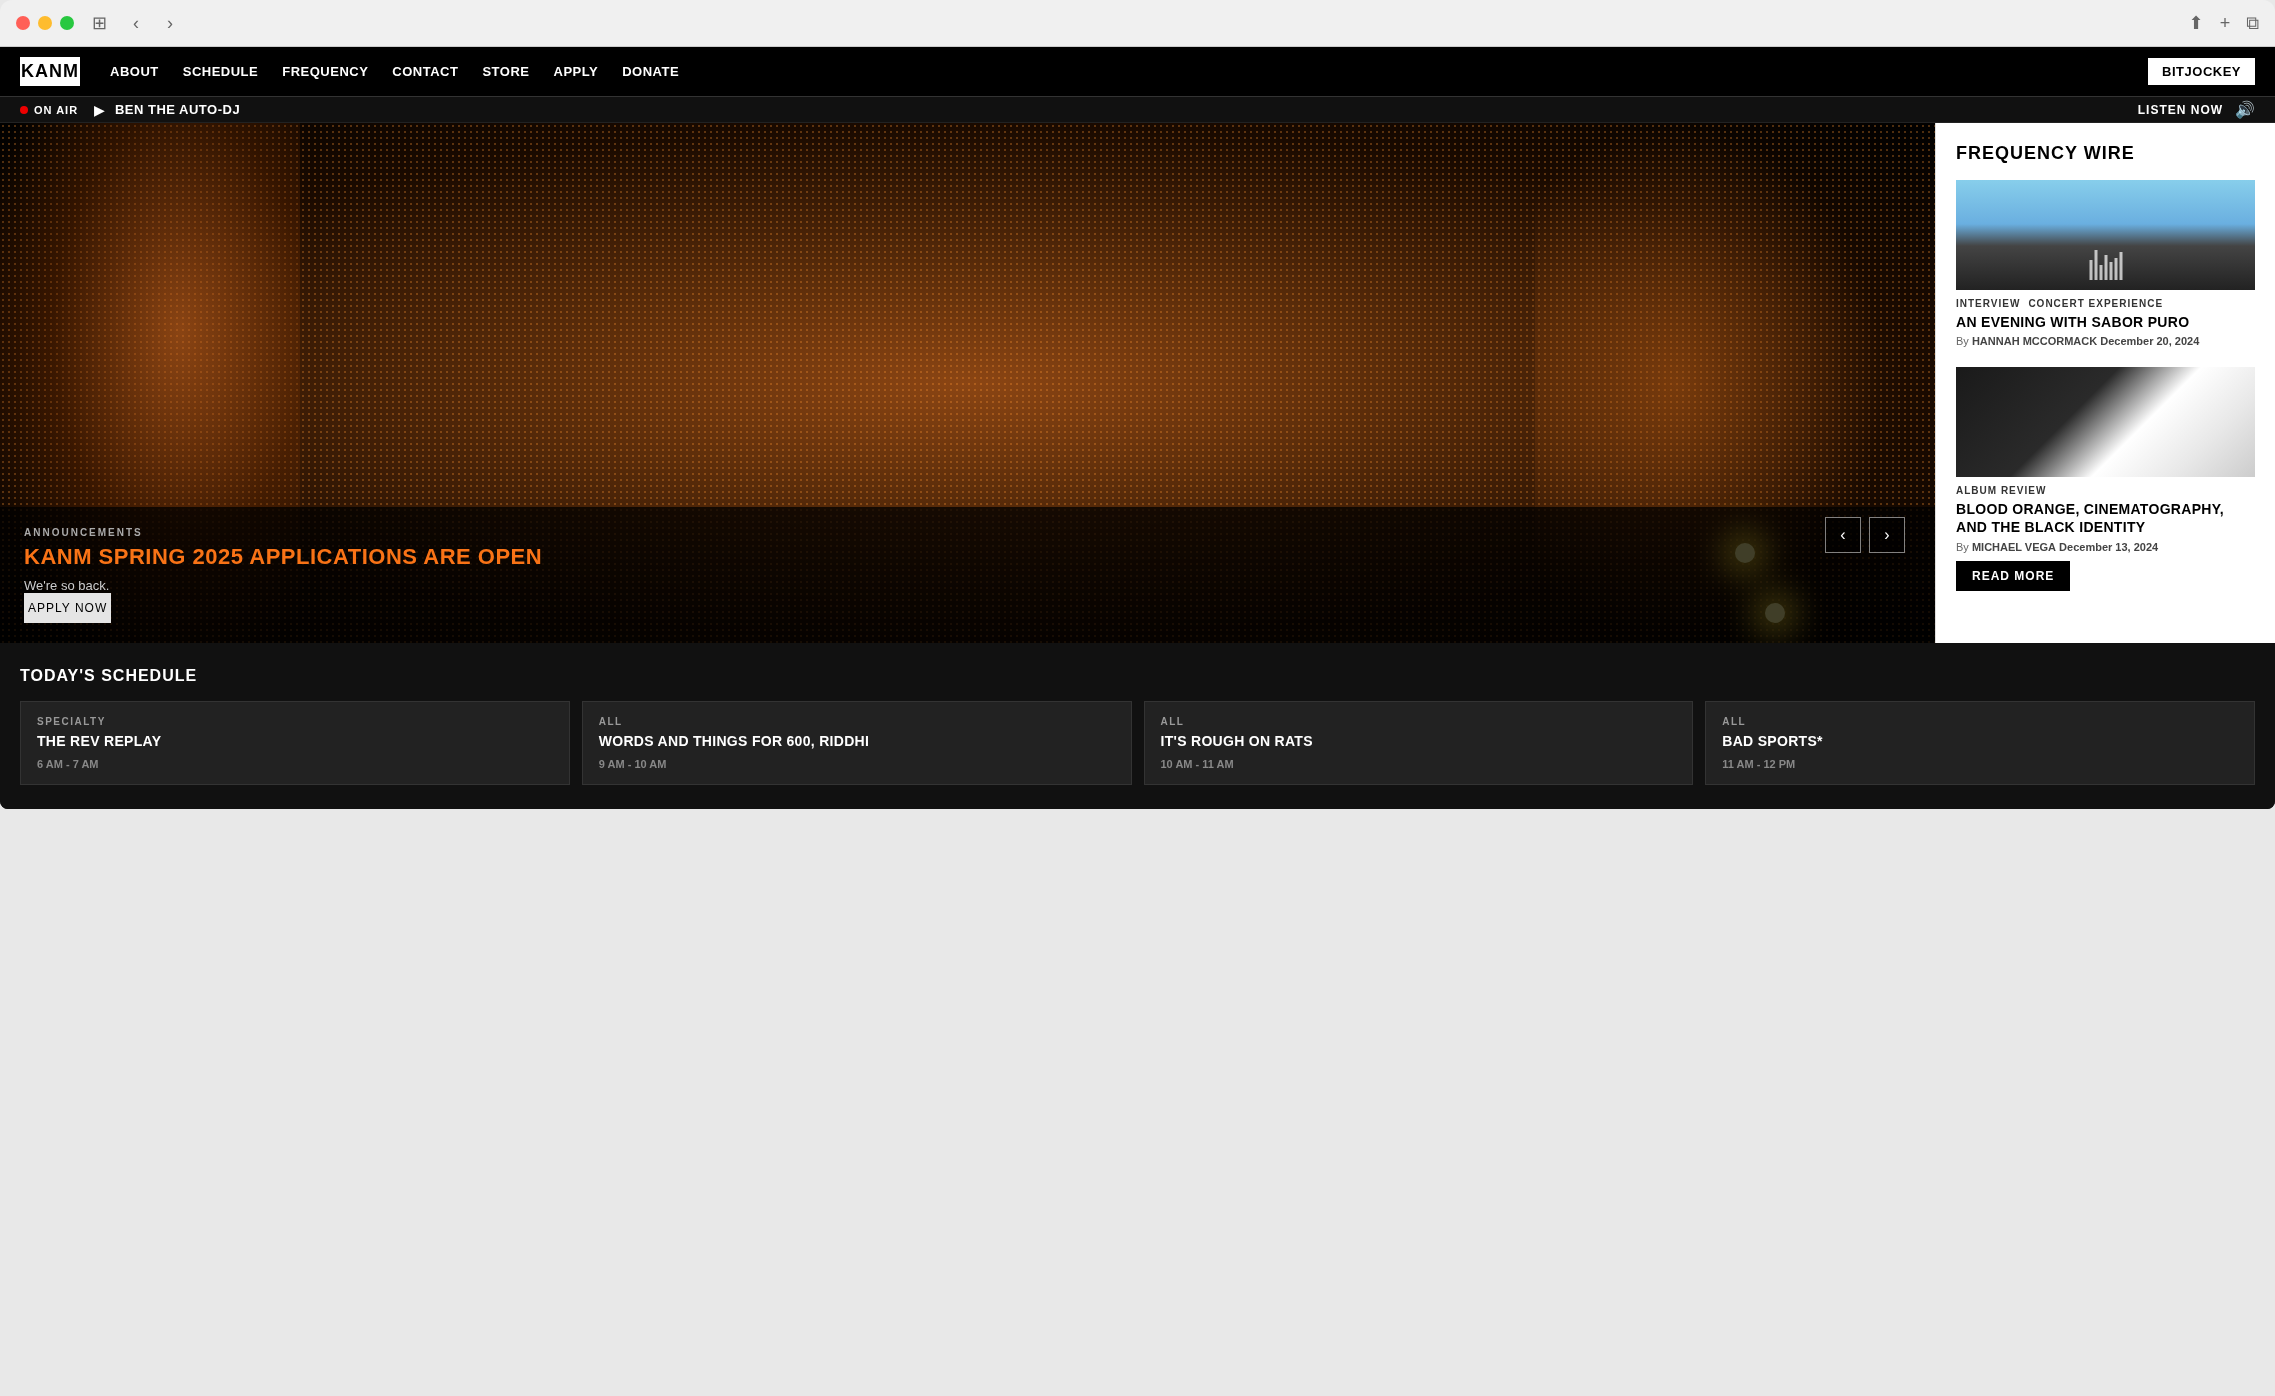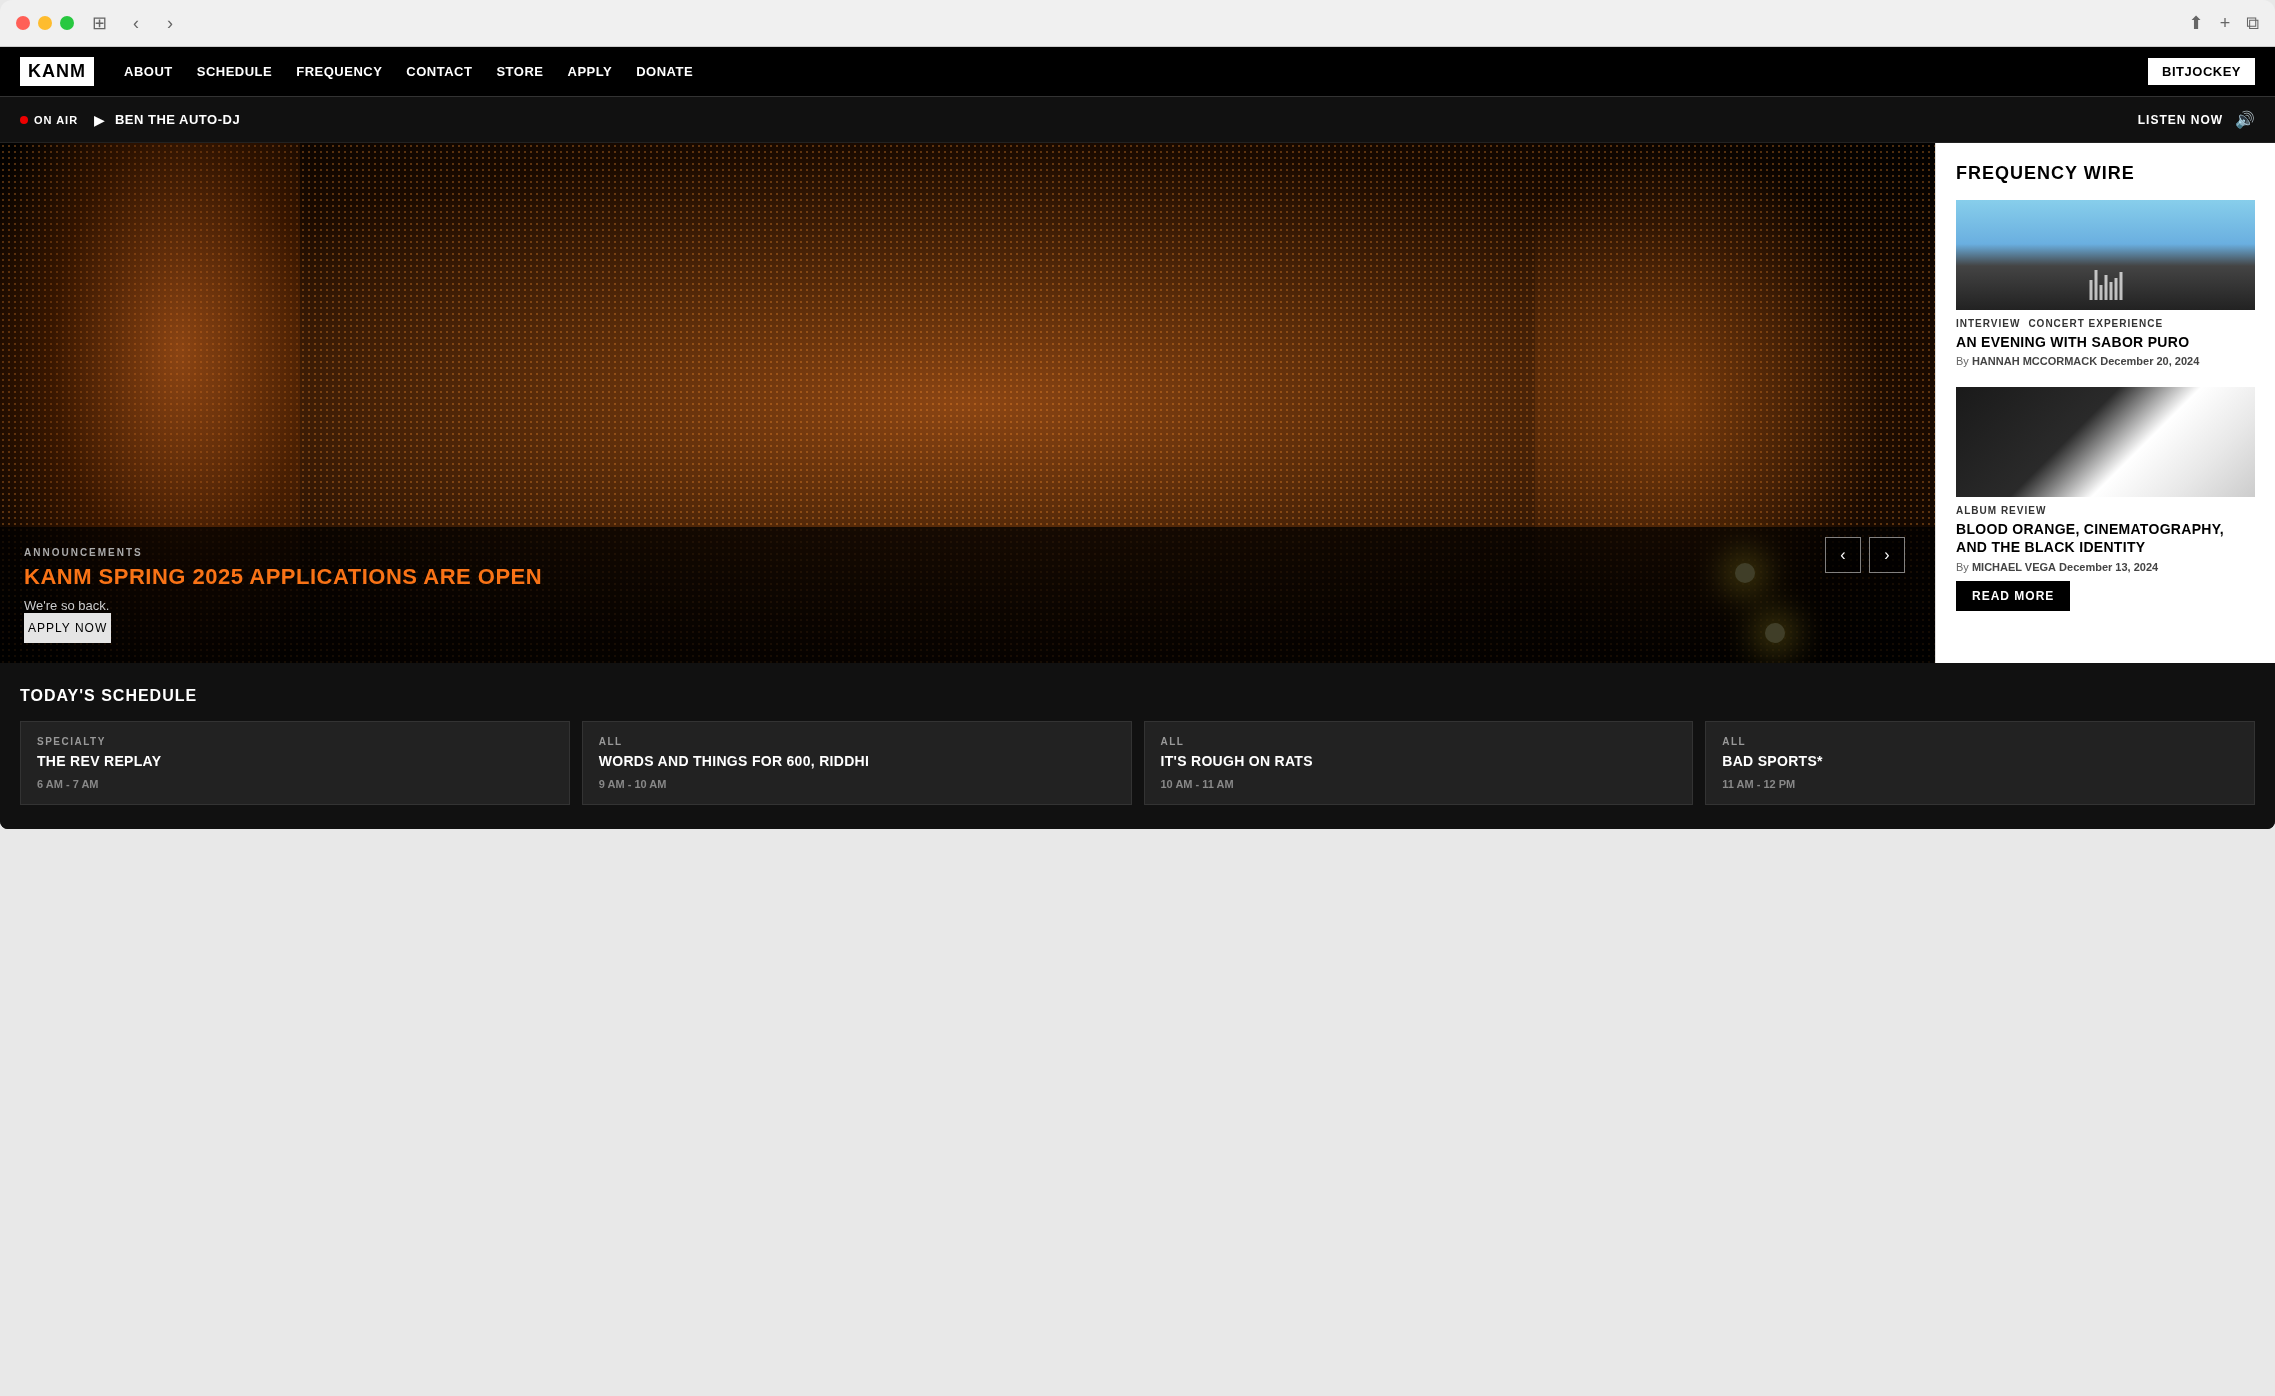--- a/index.html
+++ b/index.html
@@ -56,21 +56,21 @@
       background: #000;
       display: flex;
       align-items: center;
       padding: 0 20px;
       height: 50px;
       border-bottom: 1px solid #333;
     }
     .logo {
       margin-right: 30px;
       background: #fff;
-      padding: 4px 8px;
+      padding: 4px 1px;
       display: flex;
       align-items: center;
     }
     .logo-text {
       color: #000;
       font-weight: 900;
       font-size: 18px;
       letter-spacing: 1px;
     }
     .main-nav {
@@ -99,21 +99,21 @@
       cursor: pointer;
       letter-spacing: 0.5px;
     }
 
     
     .on-air-bar {
       background: #111;
       display: flex;
       align-items: center;
       padding: 0 20px;
-      height: 46px;
+      height: 26px;
       border-bottom: 1px solid #222;
     }
     .on-air-badge {
       display: flex;
       align-items: center;
       gap: 6px;
       margin-right: 16px;
     }
     .on-air-dot {
       width: 8px; height: 8px;

